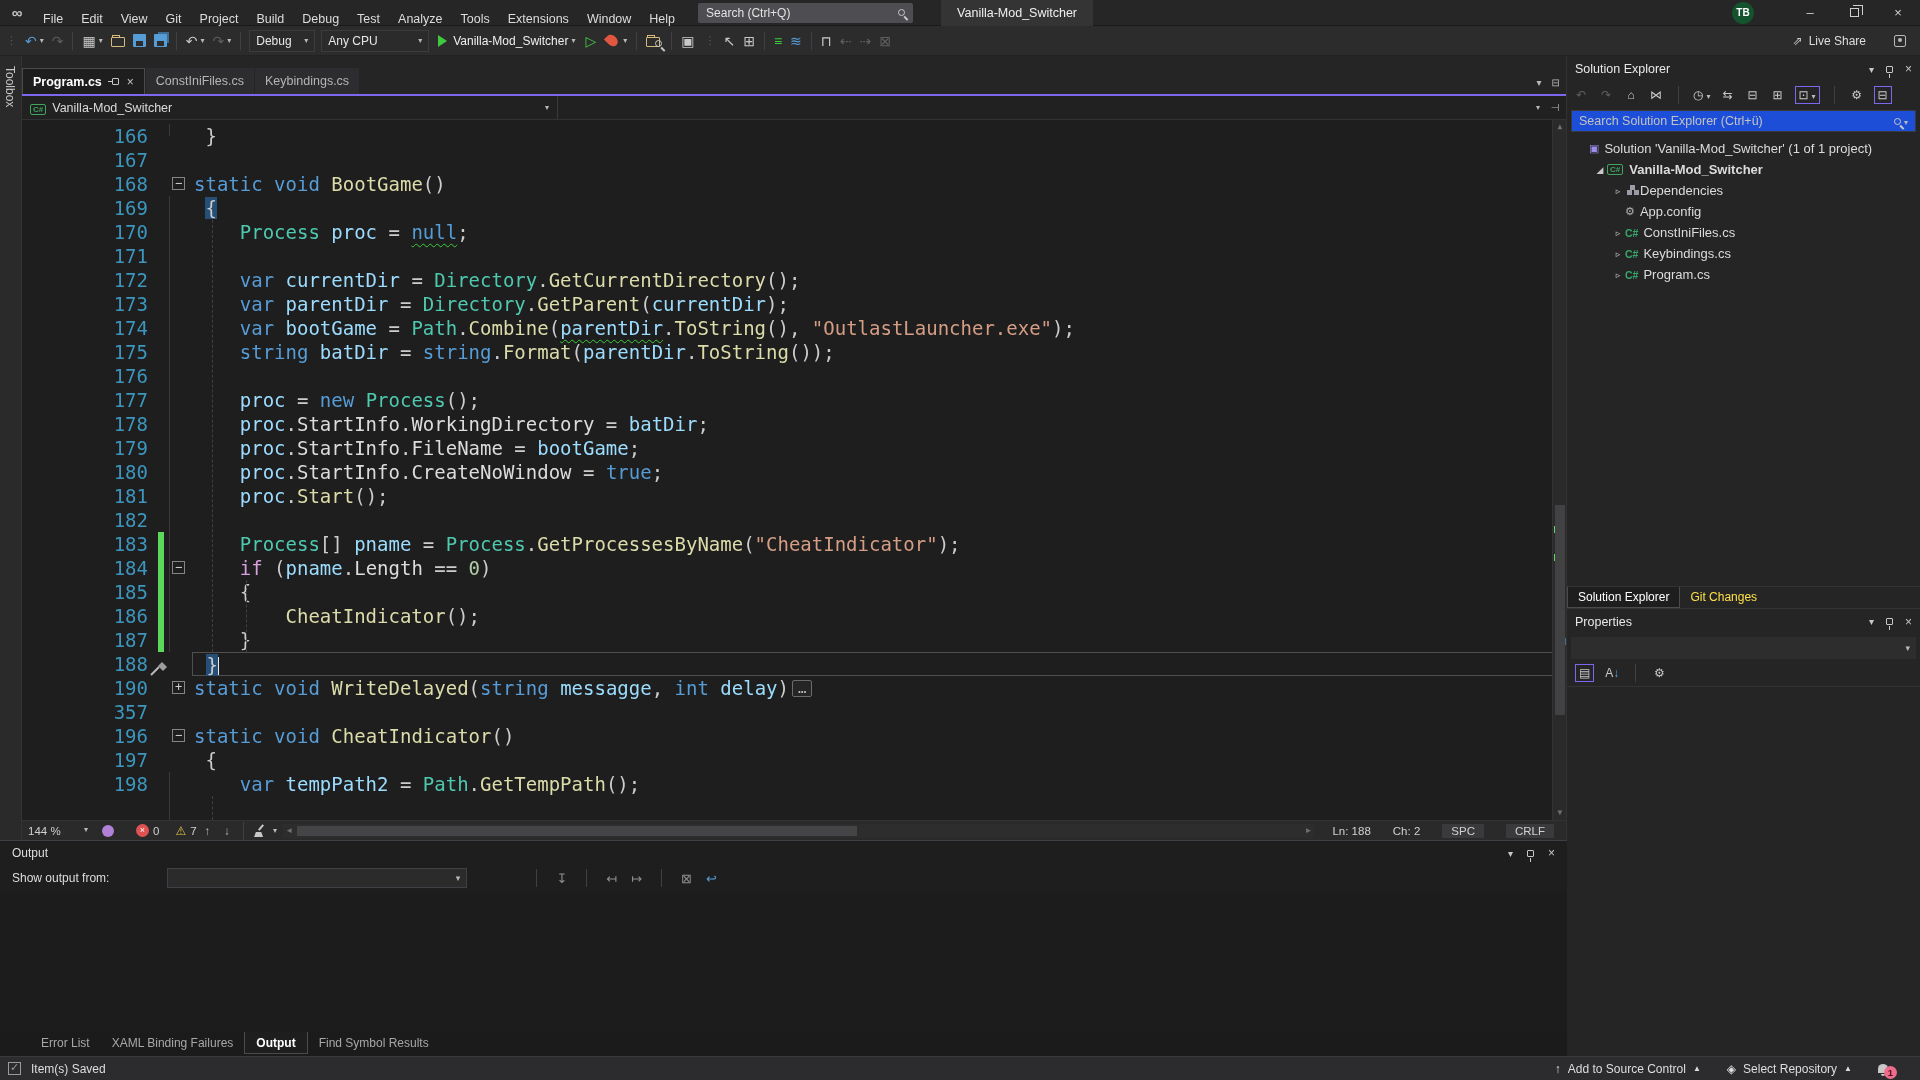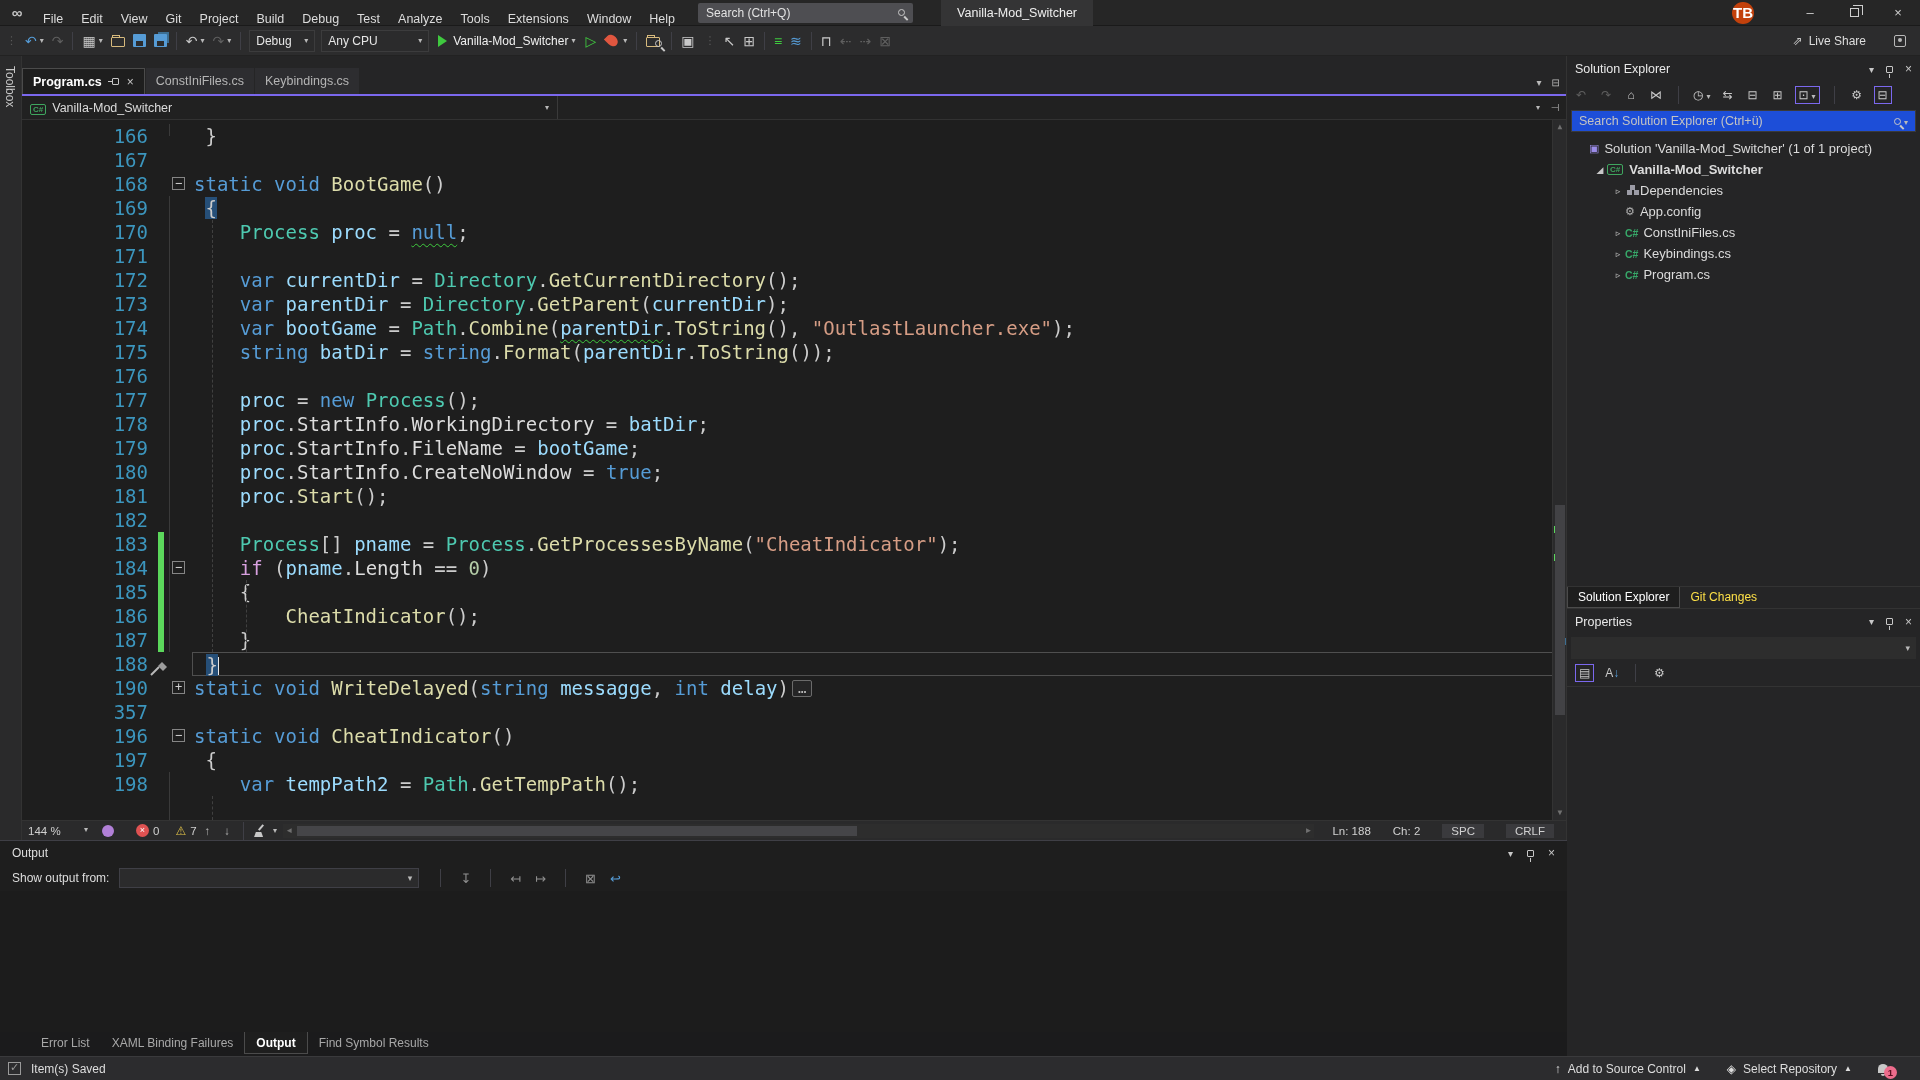--- a/index.html
+++ b/index.html
@@ -9,21 +9,21 @@
 
   
   .titlebar { position:absolute; left:0; top:0; width:1920px; height:26px; background:#262626; display:flex; align-items:center; border-bottom:1px solid #1A1A1A;}
   .vs-logo { width:34px; text-align:center; color:#C5C5C5; font-size:15px; font-weight:bold; }
   .menus { display:flex;margin-top:12px; }
   .menu-item { padding:0 9px; font-size:12.5px; color:#DDDDDD; line-height:26px; cursor:default; }
   .tb-search { width:215px; height:20px; background:#4E4E52; margin-left:14px; display:flex; align-items:center; justify-content:space-between; padding:0 8px; border-radius:2px; }
   .tb-search .ph { font-size:12px; color:#E2E2E2; }
   .doc-title { height:26px; margin-left:28px; background:#343435; padding:0 16px; display:flex; align-items:center; font-size:12.5px; color:#EFEFEF; }
   .tb-right { margin-left:auto; display:flex; align-items:center; }
-  .avatar { width:22px; height:22px; border-radius:50%; background:#c2410c; color:#FFF; font-size:15px; font-weight:bold; display:flex; align-items:center; justify-content:center; margin-right:34px; }
+  .avatar { width:22px; height:22px; border-radius:50%; background:#14532d; color:#FFF; font-size:10px; font-weight:bold; display:flex; align-items:center; justify-content:center; margin-right:34px; }
   .winbtn { width:44px; height:26px; display:flex; align-items:center; justify-content:center; color:#CFCFCF; font-size:13px; }
   .restore-glyph { width:9px; height:9px; border:1px solid #CFCFCF; position:relative; }
   .restore-glyph::after { content:""; position:absolute; left:2px; top:-4px; width:9px; height:9px; border:1px solid #CFCFCF; border-left:none; border-bottom:none; }
 
   
   .toolbar { position:absolute; left:0; top:26px; width:1920px; height:30px; background:#2C2C2D; display:flex; align-items:center; border-bottom:1px solid #222; font-size:12px; }
   .grip { color:#5A5A5A; font-size:11px; letter-spacing:-2px; padding:0 6px; }
   .tsep { width:1px; height:18px; background:#3F3F46; margin:0 5px; }
   .tbtn { display:flex; align-items:center; padding:0 4px; height:24px; color:#C8C8C8; }
   .tbtn .glyph { font-size:14px; line-height:1; }
@@ -135,21 +135,21 @@
   .props { flex:1; display:flex; flex-direction:column; border-top:1px solid #333;}
   .props-combo { height:22px; margin:2px 4px; background:#2D2D2D; display:flex; align-items:center; justify-content:flex-end; padding:0 6px; color:#B9B9B9; font-size:9px; }
   .props-toolbar { height:26px; display:flex; align-items:center; gap:10px; padding:0 8px; color:#C8C8C8; font-size:12px; border-bottom:1px solid #333; }
   .az::after { content:"↓"; color:#569CD6; }
   .props-body { flex:1; background:#252526; }
 
   
   .output { position:absolute; left:0; top:840px; width:1567px; height:192px; background:#1E1E1E; border-top:1px solid #3F3F46; display:flex; flex-direction:column; }
   .out-title { height:24px; display:flex; align-items:center; padding:0 12px; font-size:12px; color:#DEDEDE; }
   .out-title .rt { margin-left:auto; display:flex; gap:14px; align-items:center; color:#C8C8C8; font-size:10px; }
-  .out-toolbar { height:26px; display:flex; align-items:center; padding:0 12px; font-size:12px; color:#DEDEDE; }
+  .out-toolbar { height:26px; display:flex; align-items:center; padding:0 12px; font-size:12px; color:#DEDEDE;gap:48px; }
   .out-combo { width:300px; height:20px; margin-left:10px; background:#2B2B2C; border:1px solid #3F3F46; display:flex; align-items:center; justify-content:flex-end; padding:0 6px; color:#B9B9B9; font-size:9px; }
   .out-ics { display:flex; align-items:center; gap:14px; margin-left:16px; color:#8F8F8F; font-size:13px; }
   .out-body { flex:1; background:#1C1C1C; }
 
   
   .bottom-tabs { position:absolute; left:0; top:1032px; width:1567px; height:24px; background:#1B1B1C; display:flex; align-items:flex-start; padding-left:30px; }
   .btab { height:22px; display:flex; align-items:center; padding:0 11px; font-size:12px; color:#A8A8A8; }
   .btab.active { border:1px solid #4B4B4B; border-top:none; color:#FFFFFF; font-weight:bold; background:#1E1E1E; }
   .statusbar { position:absolute; left:0; top:1056px; width:1920px; height:24px; background:#2C2C2E; border-top:1px solid #3A3A3C; display:flex; align-items:center; font-size:12px; color:#DEDEDE; }
   .sb-check { width:13px; height:13px; border:1px solid #9A9A9A; margin:0 10px 0 8px; position:relative; }

